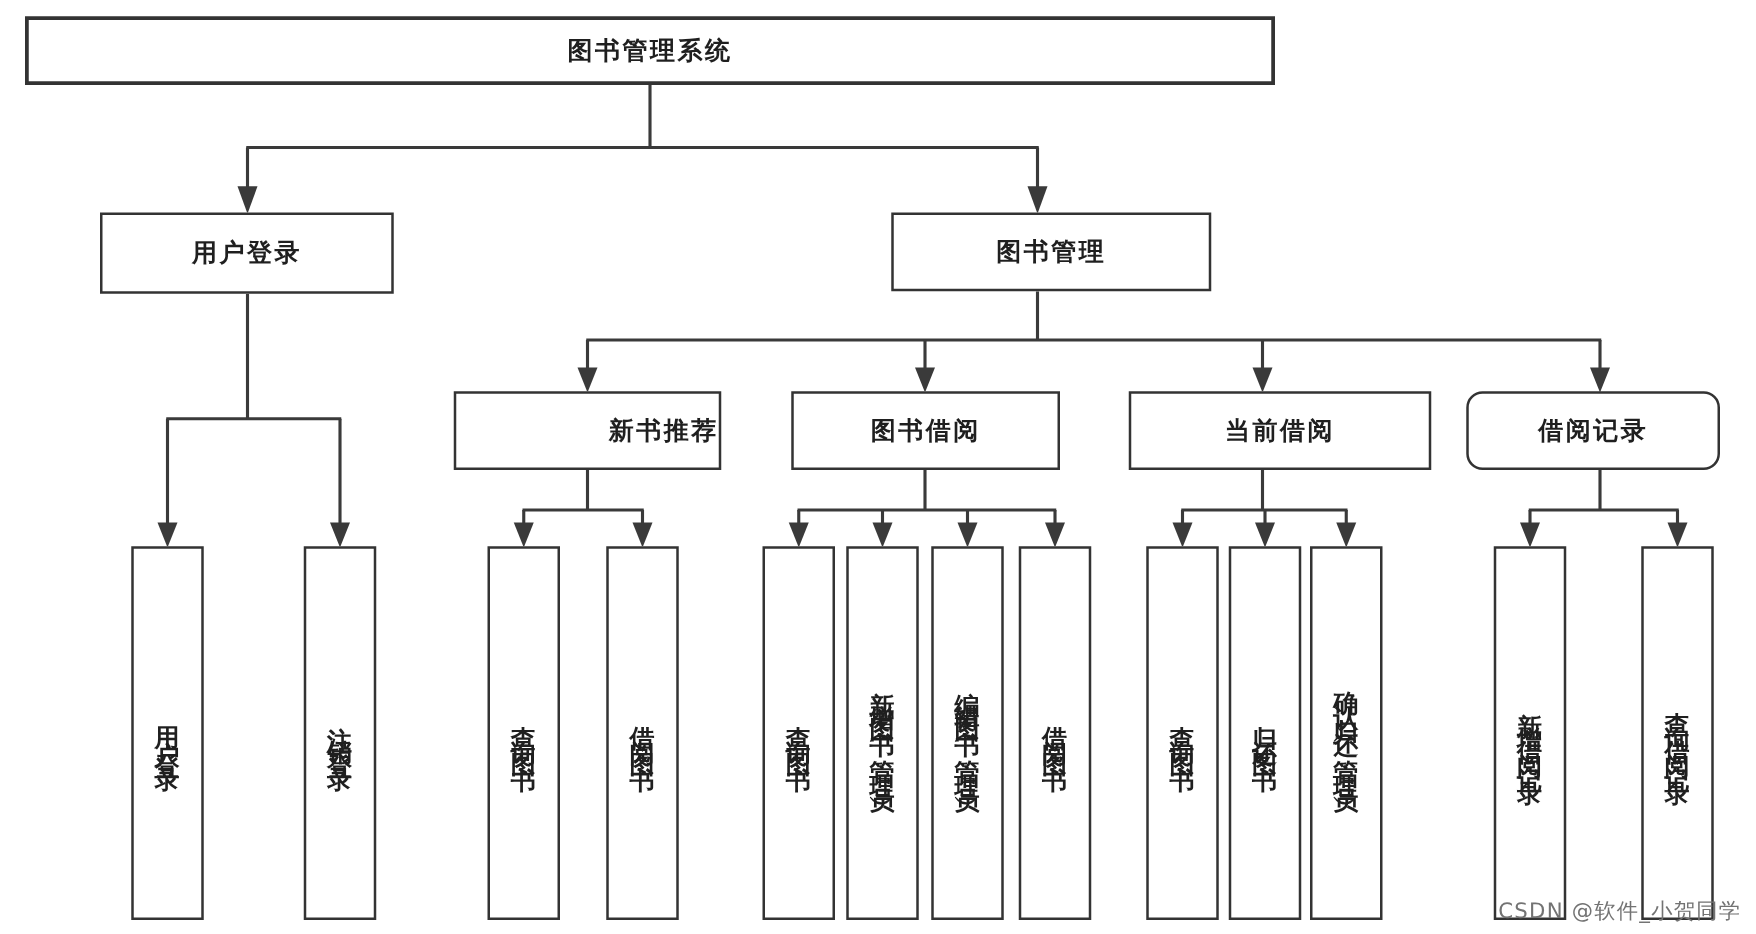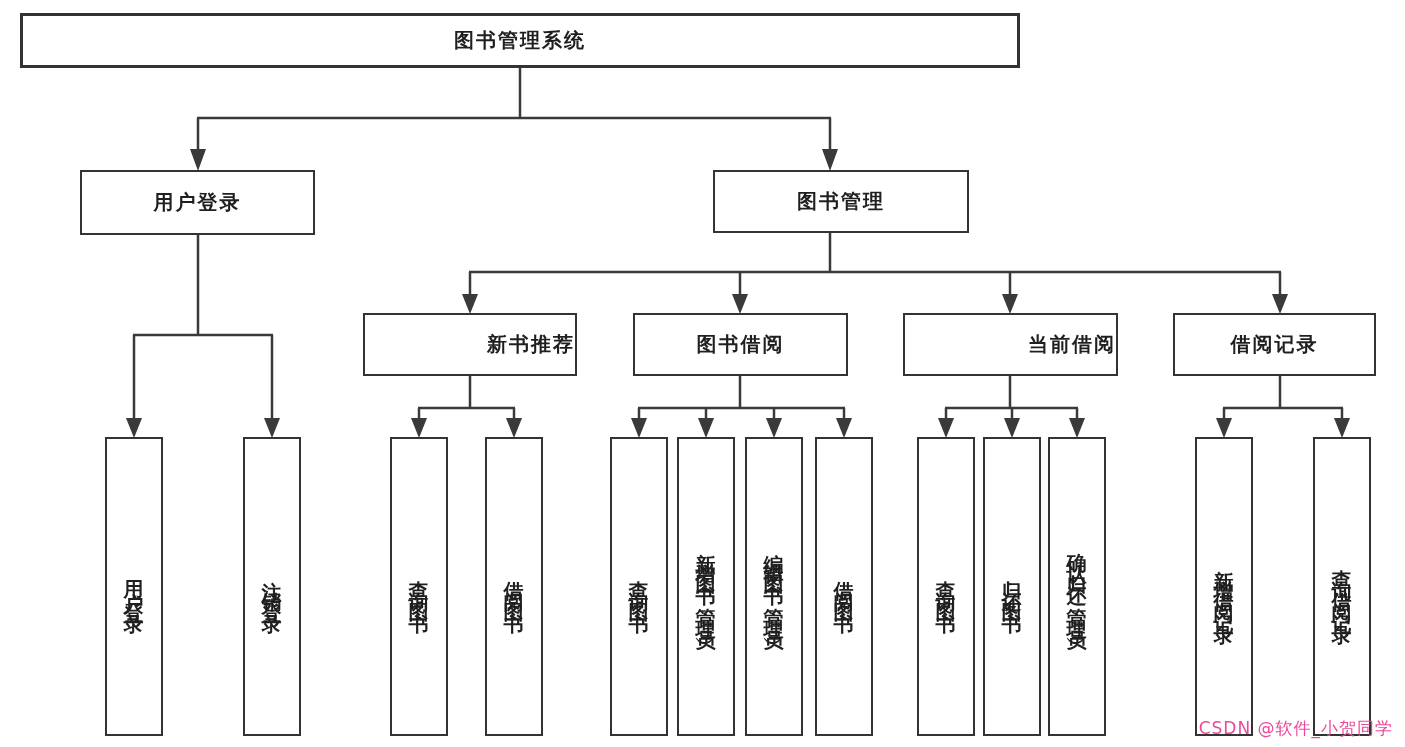--- a/index.html
+++ b/index.html
@@ -12,35 +12,35 @@
   .box {
     position:absolute; box-sizing:border-box; background:#ffffff;
     border:2px solid #333333; display:flex; align-items:center; justify-content:center;font-weight:bold;
   }
   .hbox { font-size:20px; letter-spacing:2px; white-space:nowrap; }
   .root  { left:20px;  top:13px;  width:1000px; height:55px; border-width:3px; }
   .lvl2-a{ left:80px;  top:170px; width:235px;  height:65px; }
   .lvl2-b{ left:713px; top:170px; width:256px;  height:63px;text-align:center; }
   .sec-1 { left:363px; top:313px; width:214px;  height:63px;justify-content:flex-end; }
   .sec-2 { left:633px; top:313px; width:215px;  height:63px;align-items:center; }
-  .sec-3 { left:903px; top:313px; width:215px;  height:63px;justify-content:flex-end; }
-  .sec-4 { left:1173px;top:313px; width:203px;  height:63px; }
+  .sec-3 { left:903px; top:313px; width:242px;  height:63px; }
+  .sec-4 { left:1173px;top:313px; width:203px;  height:63px;border-radius:13px; }
   .leaf  { top:437px; width:58px; height:299px; }
   .leaf span {
     writing-mode:vertical-rl; font-size:20px; letter-spacing:11px;
     line-height:1; white-space:nowrap;
   }
   .a1{left:105px;} .a2{left:243px;}
   .b1{left:390px;} .b2{left:485px;}
   .c1{left:610px;} .c2{left:677px;} .c3{left:745px;} .c4{left:815px;}
   .d1{left:917px;} .d2{left:983px;} .d3{left:1048px;}
   .e1{left:1195px;} .e2{left:1313px;}
   .watermark {
     position:absolute; right:12px; top:717px; font-size:17px;
-    color:#ec4899; letter-spacing:1px; white-space:nowrap;
+    color:#737373; letter-spacing:1px; white-space:nowrap;
   }
 </style>
 </head>
 <body>
 
 <div class="canvas">
 
   <svg class="connectors" width="1405" height="747" viewBox="0 0 1405 747">
     <g stroke="#3a3a3a" stroke-width="2.5" fill="none">
 

